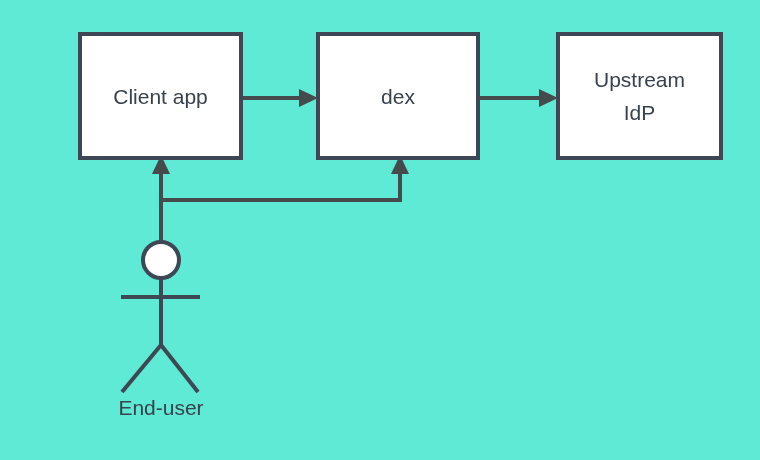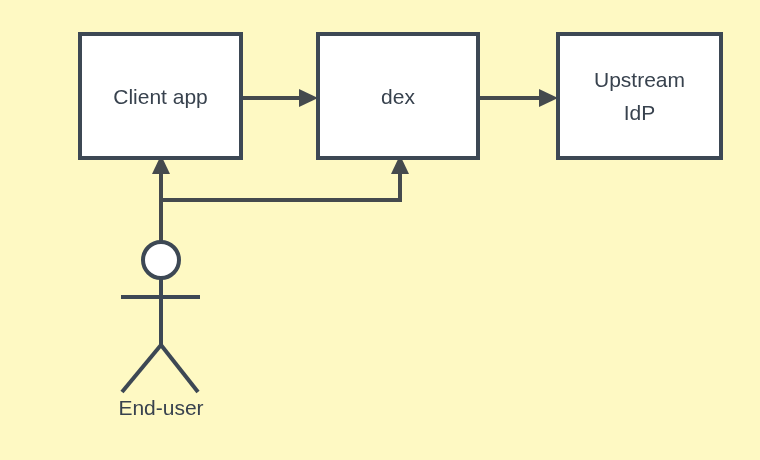--- a/index.html
+++ b/index.html
@@ -12,21 +12,21 @@
     width: 760px;
     height: 460px;
     overflow: hidden;
     font-family: "Liberation Sans", sans-serif;
     -webkit-font-smoothing: antialiased;
   }
   #diagram-canvas {
     position: relative;
     width: 760px;
     height: 460px;
-    background: #fef9c3;
+    background: #5eead4;
   }
   #diagram-canvas svg {
     position: absolute;
     top: 0;
     left: 0;
     display: block;
   }
   .node-box {
     fill: #ffffff;
     stroke: #3d4854;

